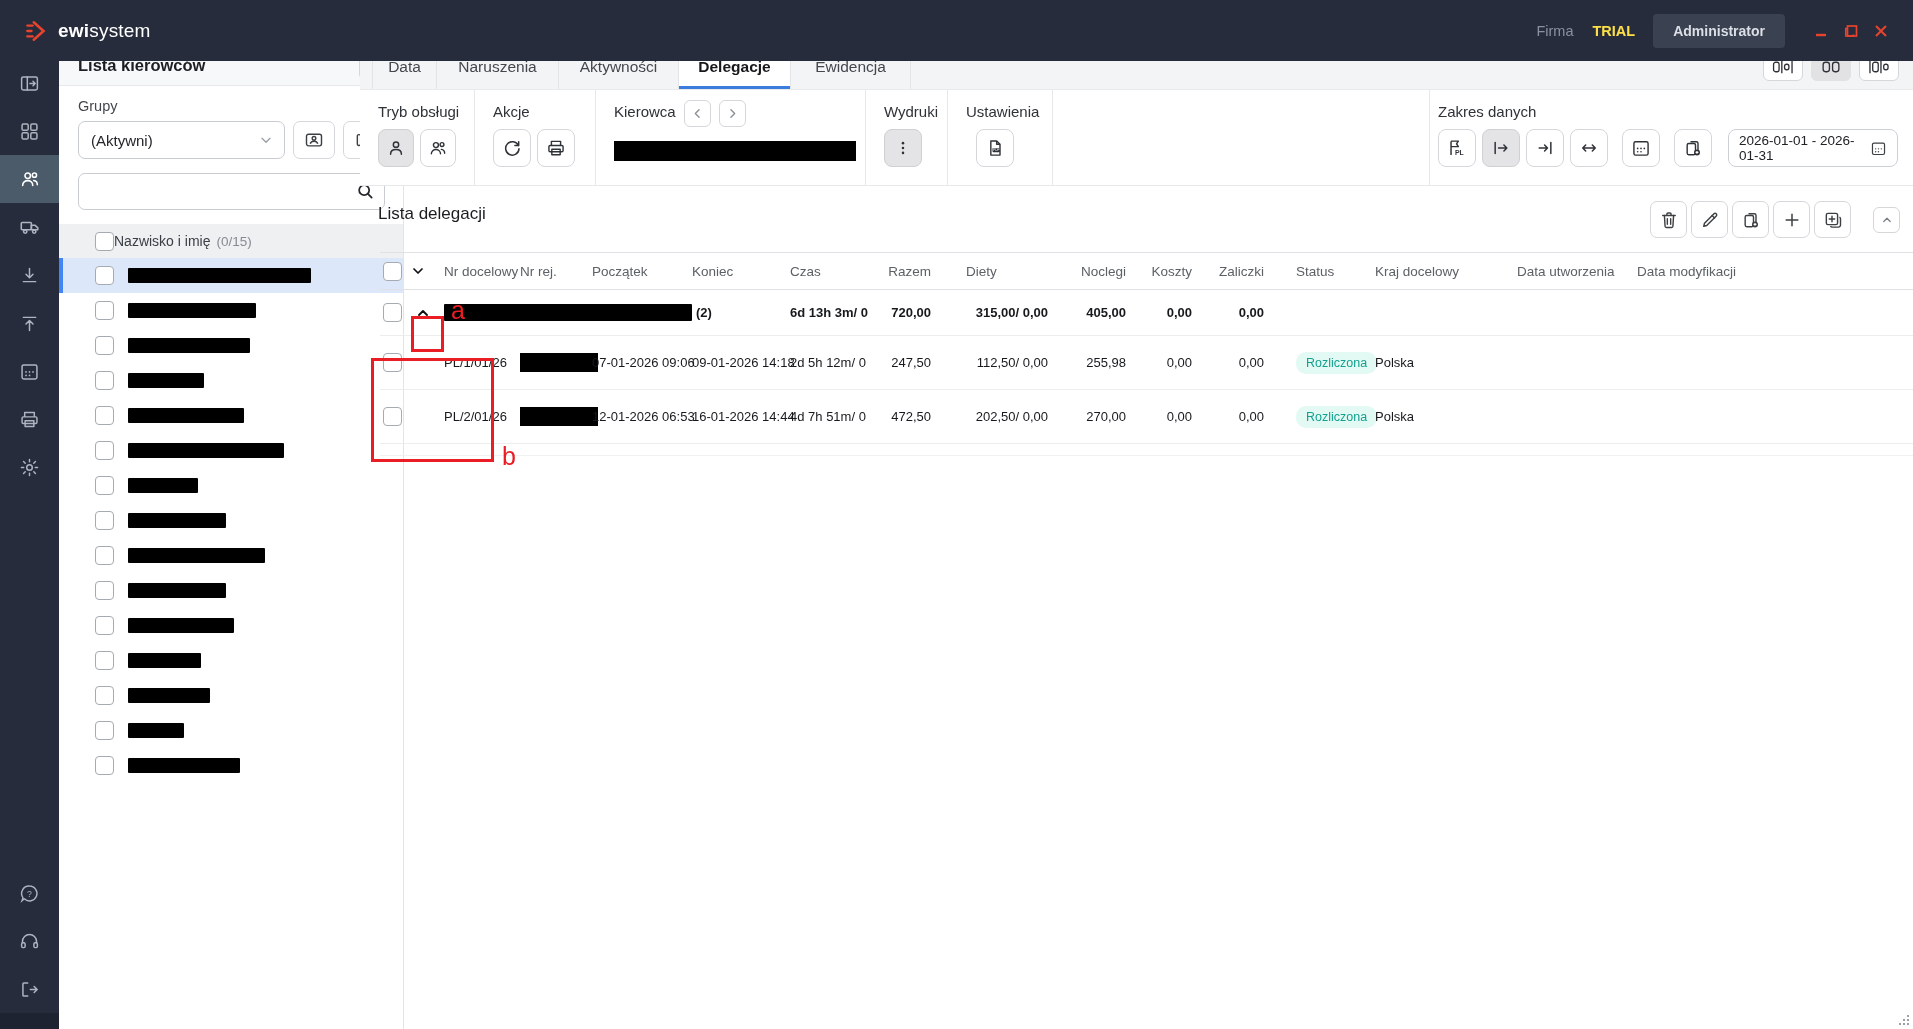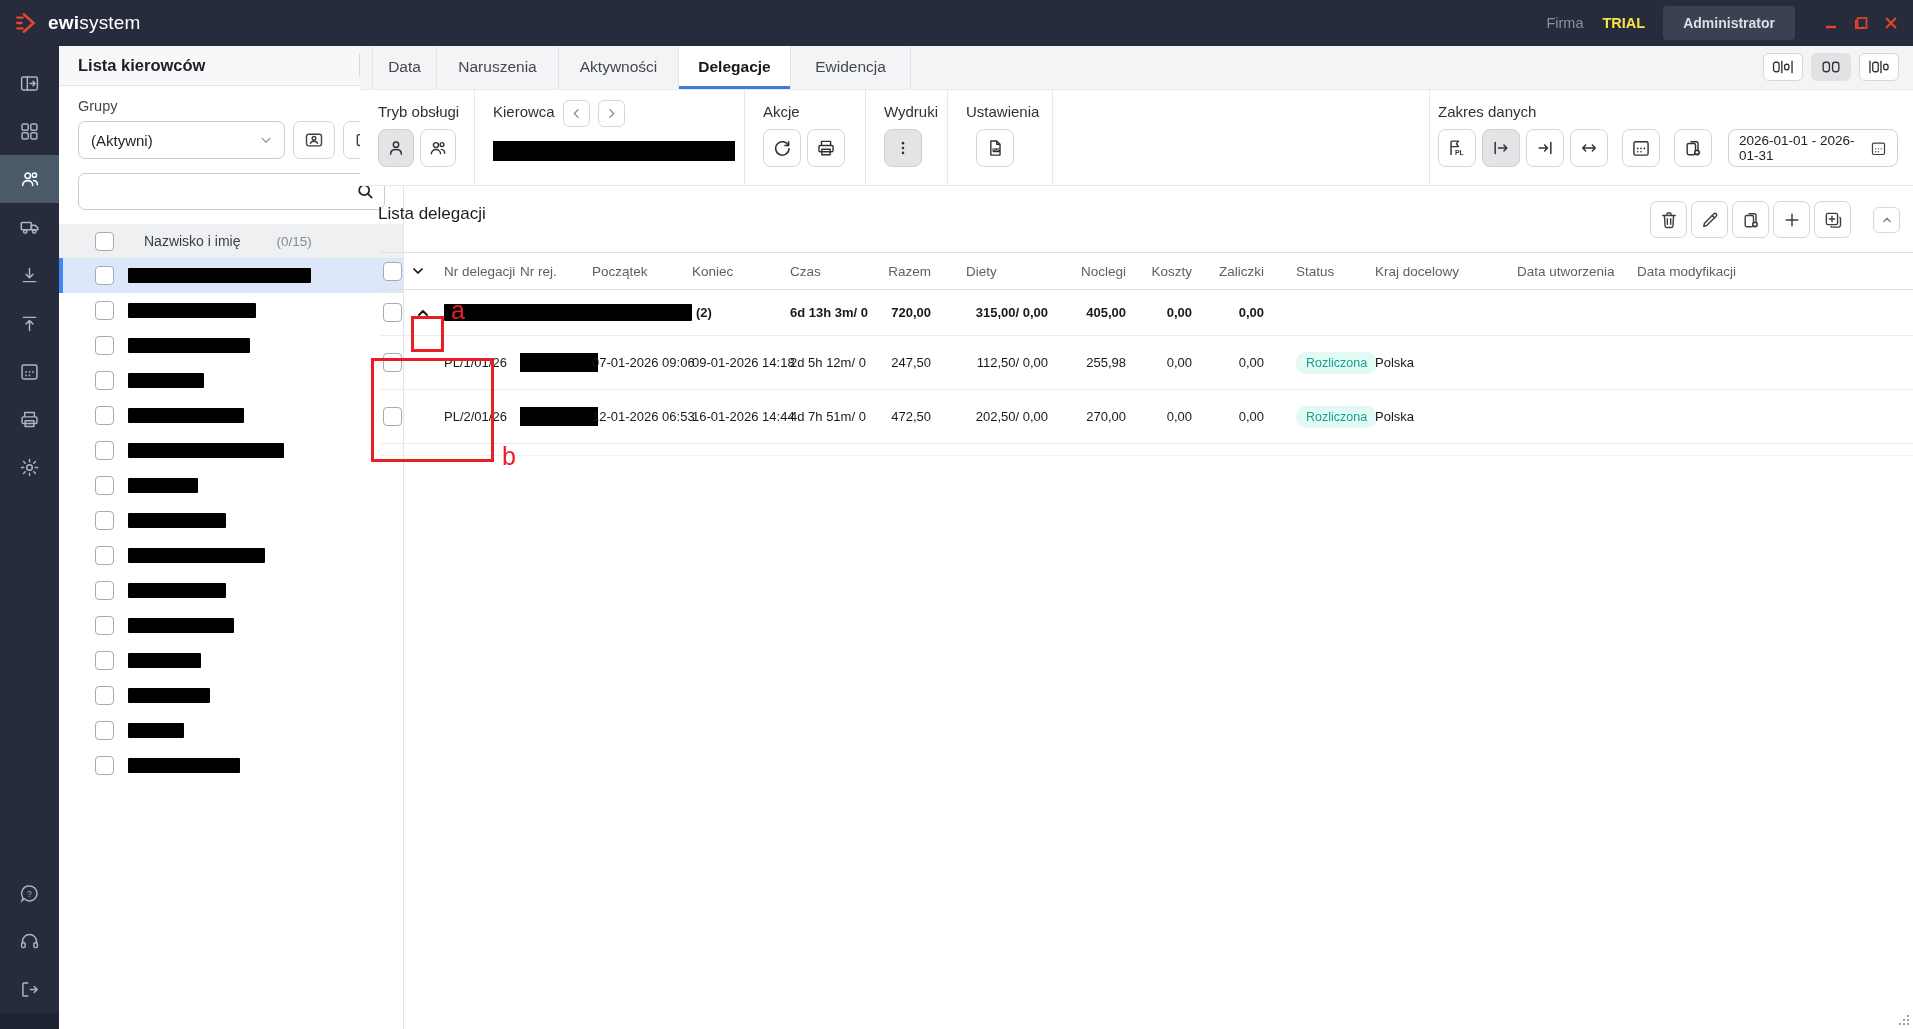--- a/index.html
+++ b/index.html
@@ -1,22 +1,22 @@
 <!DOCTYPE html>
 <html><head>
 <meta charset="utf-8">
 <style>
   * { margin:0; padding:0; box-sizing:border-box; }
   html,body { width:1913px; height:1029px; overflow:hidden; background:#fff;
     font-family:"Liberation Sans", sans-serif; color:#202226; }
   .app { position:relative; width:1913px; height:1029px; }
 
   
-  .topbar { position:absolute; left:0; top:0; width:100%; height:46px; background:#262c3c;
-    display:flex; align-items:center; padding:0 14px; z-index:5; }
+  .topbar { position:absolute; left:0; top:0; width:100%; height:61px; background:#262c3c;
+    display:flex; align-items:center; padding:0 24px; z-index:5; }
   .brand { display:flex; align-items:center; gap:8px; }
   .brand-text { font-size:19px; color:#fff; letter-spacing:.2px; }
   .brand-text b { font-weight:700; }
   .topbar-right { margin-left:auto; display:flex; align-items:center; gap:18px; }
   .firma { font-size:14.5px; }
   .firma .lbl { color:#8b90a0; margin-right:19px; }
   .firma .val { color:#fde047; font-weight:700; }
   .admin-btn { background:#3a4150; color:#dcdfe6; border:none; border-radius:4px;
     font-size:14px; font-weight:600; padding:9px 20px; cursor:pointer; font-family:inherit; }
   .winctl { display:flex; align-items:center; gap:14px; margin-left:10px; }
@@ -46,21 +46,21 @@
   .grp-row { display:flex; gap:8px; }
   .select { flex:1; height:38px; border:1px solid #c9ccd1; border-radius:7px; display:flex;
     align-items:center; padding:0 10px 0 12px; font-size:15px; color:#24262a; cursor:pointer; background:#fff; }
   .select .chev { margin-left:auto; color:#9aa0a6; }
   .grp-row .icon-btn { width:42px; height:38px; }
   .search-wrap { position:relative; margin-top:14px; }
   .search-input { width:100%; height:37px; border:1px solid #c9ccd1; border-radius:7px;
     padding:0 36px 0 12px; font-size:14px; font-family:inherit; color:#24262a; }
   .search-ico { position:absolute; right:10px; top:8px; color:#23262b; }
   .drv-list-header { margin-top:14px; height:34px; background:#eef0f2; display:flex; align-items:center;
-    gap:30px; padding:0 0 0 36px; margin-left:-19px; margin-right:-18px; padding-left:36px; }
+    gap:0; padding:0 0 0 36px; margin-left:-19px; margin-right:-18px; padding-left:36px; }
   .drv-list-header .hdr-txt { font-size:14px; color:#3a3e44; }
   .drv-list-header .hdr-cnt { font-size:13.5px; color:#868b92; margin-left:6px; }
   .drv-rows { margin-left:-19px; margin-right:-18px; }
   .drv-row { height:35px; display:flex; align-items:center; gap:14px; padding-left:36px; cursor:pointer; position:relative; }
   .drv-row.selected { background:#dce8fa; }
   .drv-row.selected::before { content:""; position:absolute; left:0; top:0; width:4px; height:35px; background:#4285f4; }
   .checkbox { width:19px; height:19px; border:1.5px solid #a6abb2; border-radius:4px; background:#fff;
     flex:0 0 auto; cursor:pointer; }
   .redact { display:inline-block; height:15px; background:#000; border-radius:1px; }
 
@@ -436,53 +436,53 @@
           <button class="tb-btn">
             <svg width="20" height="20" viewBox="0 0 24 24" fill="none" stroke="currentColor" stroke-width="1.7" stroke-linecap="round">
                 <circle cx="9.5" cy="8.5" r="3"></circle>
                 <path d="M4 19c0-3.2 2.6-5.2 5.5-5.2S15 15.8 15 19"></path>
                 <circle cx="16.8" cy="7.8" r="2.3"></circle>
                 <path d="M16 13.7c2.4.4 4 2.1 4 4.5"></path>
               </svg>
           </button>
         </div>
       </div>
-      <div class="tb-sec sec-kierowca">
-        <div class="kier-head">
-          <div class="tb-label">Kierowca</div>
-          <button class="nav-btn">
-            <svg width="15" height="15" viewBox="0 0 24 24" fill="none" stroke="currentColor" stroke-width="2.2" stroke-linecap="round" stroke-linejoin="round">
-                <path d="M14.5 6l-6 6 6 6"></path>
-              </svg>
-          </button>
-          <button class="nav-btn">
-            <svg width="15" height="15" viewBox="0 0 24 24" fill="none" stroke="currentColor" stroke-width="2.2" stroke-linecap="round" stroke-linejoin="round">
-                <path d="M9.5 6l6 6-6 6"></path>
-              </svg>
-          </button>
-        </div>
-        <div class="kier-bar"></div>
-      </div>
       <div class="tb-sec sec-akcje">
         <div class="tb-label">Akcje</div>
         <div class="tb-controls">
           <button class="tb-btn">
             <svg width="20" height="20" viewBox="0 0 24 24" fill="none" stroke="currentColor" stroke-width="1.8" stroke-linecap="round" stroke-linejoin="round">
                 <path d="M20 4.5V9h-4.5"></path>
                 <path d="M19.6 9A8 8 0 1 0 20.4 13"></path>
               </svg>
           </button>
           <button class="tb-btn">
             <svg width="20" height="20" viewBox="0 0 24 24" fill="none" stroke="currentColor" stroke-width="1.7" stroke-linejoin="round">
                 <path d="M6.5 9V4h11v5"></path>
                 <rect x="3.5" y="9" width="17" height="7.5" rx="1.5"></rect>
                 <rect x="7" y="13.5" width="10" height="6.5"></rect>
               </svg>
           </button>
         </div>
+      </div>
+      <div class="tb-sec sec-kierowca">
+        <div class="kier-head">
+          <div class="tb-label">Kierowca</div>
+          <button class="nav-btn">
+            <svg width="15" height="15" viewBox="0 0 24 24" fill="none" stroke="currentColor" stroke-width="2.2" stroke-linecap="round" stroke-linejoin="round">
+                <path d="M14.5 6l-6 6 6 6"></path>
+              </svg>
+          </button>
+          <button class="nav-btn">
+            <svg width="15" height="15" viewBox="0 0 24 24" fill="none" stroke="currentColor" stroke-width="2.2" stroke-linecap="round" stroke-linejoin="round">
+                <path d="M9.5 6l6 6-6 6"></path>
+              </svg>
+          </button>
+        </div>
+        <div class="kier-bar"></div>
       </div>
       <div class="tb-sec sec-wydruki">
         <div class="tb-label">Wydruki</div>
         <div class="tb-controls">
           <button class="tb-btn active">
             <svg width="18" height="18" viewBox="0 0 24 24" fill="currentColor">
                 <circle cx="12" cy="5.5" r="1.7"></circle>
                 <circle cx="12" cy="12" r="1.7"></circle>
                 <circle cx="12" cy="18.5" r="1.7"></circle>
               </svg>
@@ -614,21 +614,21 @@
       </div>
 
       <div class="dtable">
         <div class="dgrid thead">
           <span class="checkbox" style="margin-left:3px"></span>
           <span class="hdr-chev">
             <svg width="16" height="16" viewBox="0 0 24 24" fill="none" stroke="currentColor" stroke-width="2.6" stroke-linecap="round" stroke-linejoin="round">
                 <path d="M6 9l6 6 6-6"></path>
               </svg>
           </span>
-          <span class="th">Nr delegacji</span>
+          <span class="th">Nr docelowy</span>
           <span class="th">Nr rej.</span>
           <span class="th">Początek</span>
           <span class="th">Koniec</span>
           <span class="th">Czas</span>
           <span class="th num">Razem</span>
           <span class="th diety-h">Diety</span>
           <span class="th num">Noclegi</span>
           <span class="th num">Koszty</span>
           <span class="th num">Zaliczki</span>
           <span class="th status-h">Status</span>

